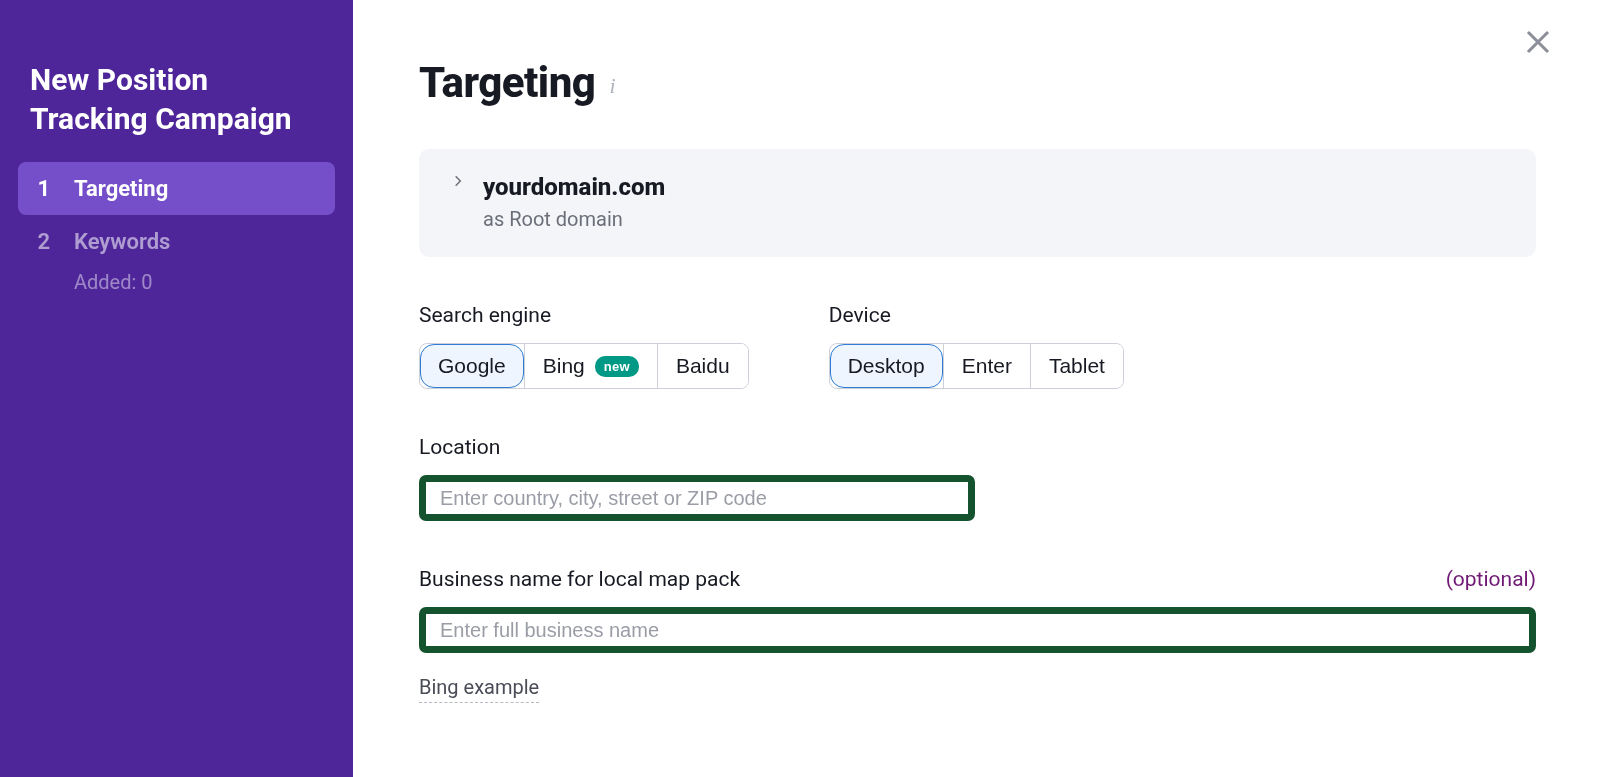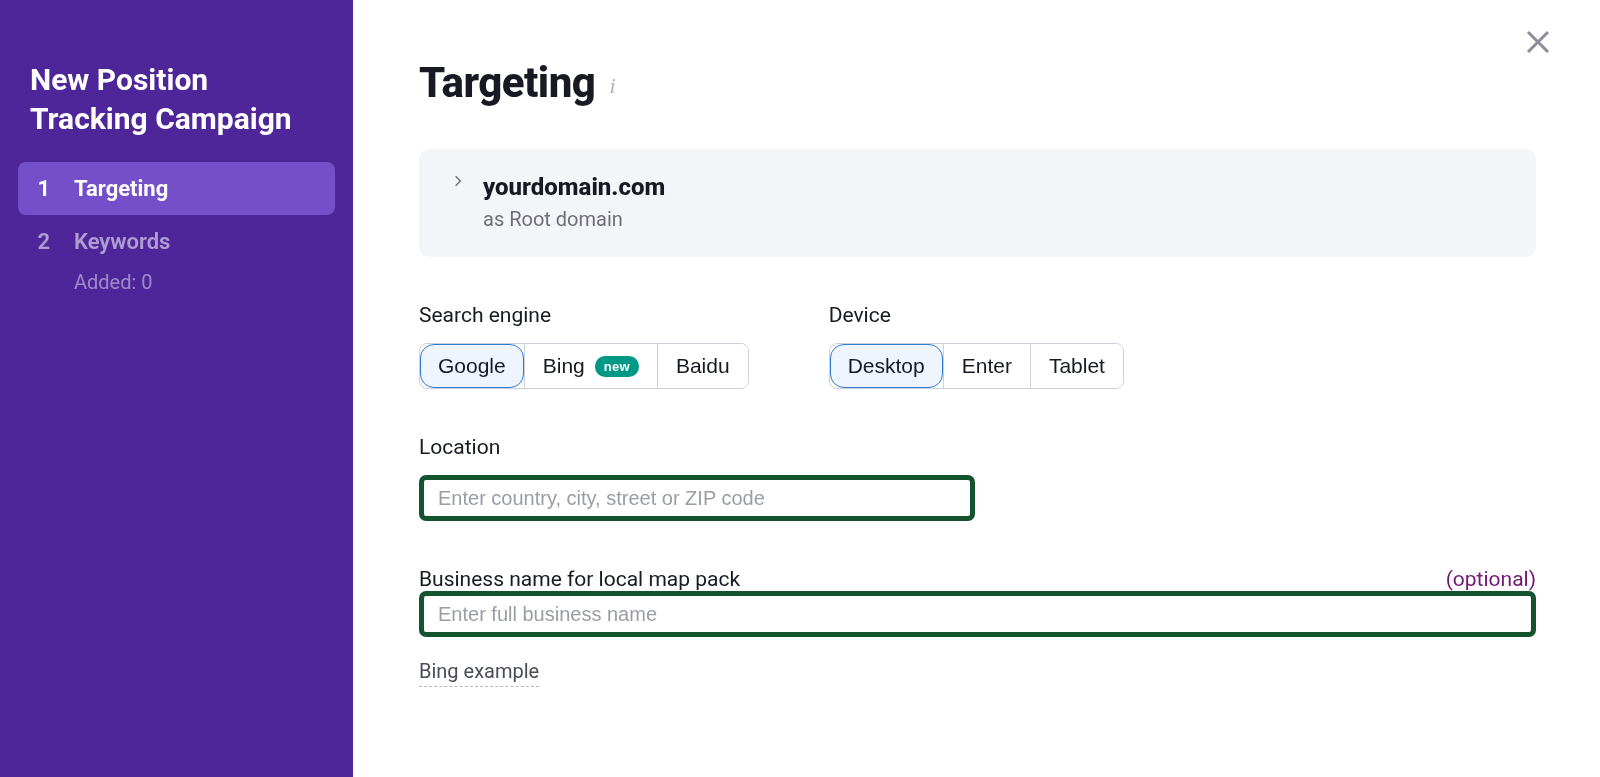--- a/index.html
+++ b/index.html
@@ -34,26 +34,26 @@
 
   .field-row { display:flex; gap: 80px; margin-bottom: 46px; align-items: center; }
   .field-label { font-size: 21px; font-weight: 400; margin-bottom: 16px; }
 
   .seg { display:inline-flex; border:1px solid #CDD0D8; border-radius:8px; overflow:hidden; }
   .seg button { background:#fff; border:none; padding: 10px 18px; font-size:21px; color:#171A22; cursor:pointer; display:flex; align-items:center; gap:10px; border-left:1px solid #CDD0D8; }
   .seg button:first-child { border-left:none; }
   .seg button.sel { background:#EEF5FE; outline: 1.5px solid #2E7CD6; outline-offset:-1px; border-radius:14px; position:relative; z-index:1;}
   .badge { background:#009985; color:#fff; font-size:13px; font-weight:700; padding:3px 9px; border-radius:10px; letter-spacing:0.3px; }
 
-  .text-input { width: 556px; height: 46px; border:5px solid #14532d; border-radius:7px; font-size:20px; padding: 0 14px; color:#171A22; }
+  .text-input { width: 556px; height: 46px; border:7px solid #14532d; border-radius:7px; font-size:20px; padding: 0 14px; color:#171A22; }
   .text-input::placeholder { color:#9A9DA6; }
   .text-input.wide { width: 100%; }
 
   .section-location { margin-bottom: 46px; }
-  .biz-header { display:flex; justify-content:space-between; align-items:flex-end; }
+  .biz-header { display:flex; justify-content:space-between; align-items:flex-end; margin-bottom:16px; }
   .optional { color:#701a75; font-size:21px; }
 
   .view-example { display:inline-block; margin-top:22px; font-size:20px; color:#4A4D57; border-bottom:1px dashed #B6B9C1; padding-bottom:3px; cursor:pointer; }
 </style>
 </head>
 <body>
 
 <aside class="sidebar">
   <div class="sidebar-title">New Position Tracking Campaign</div>
   <ul class="steps">

